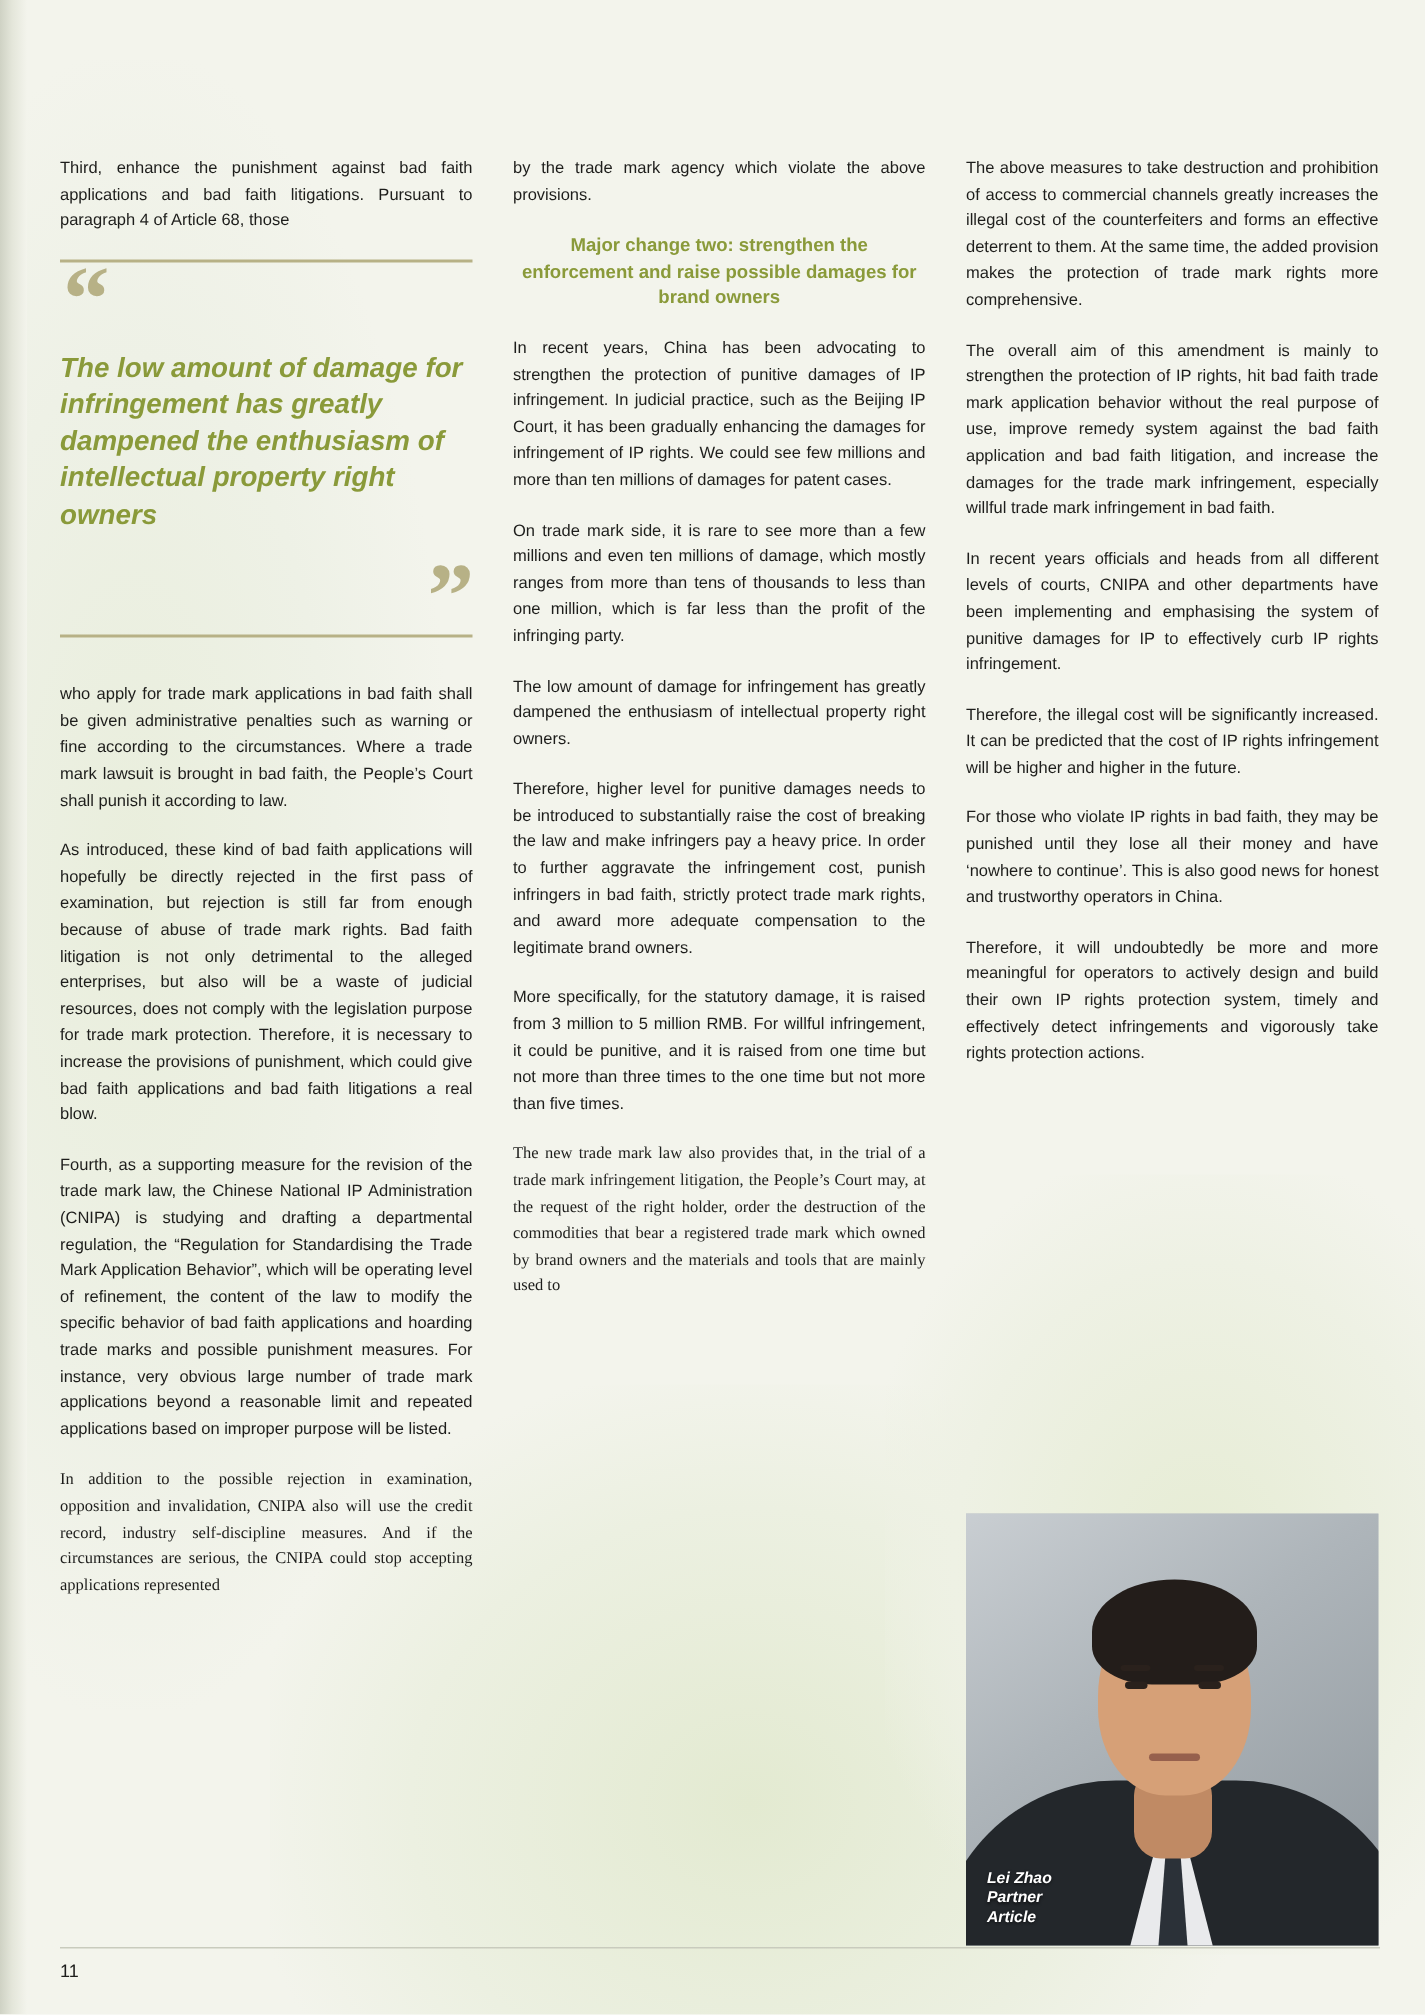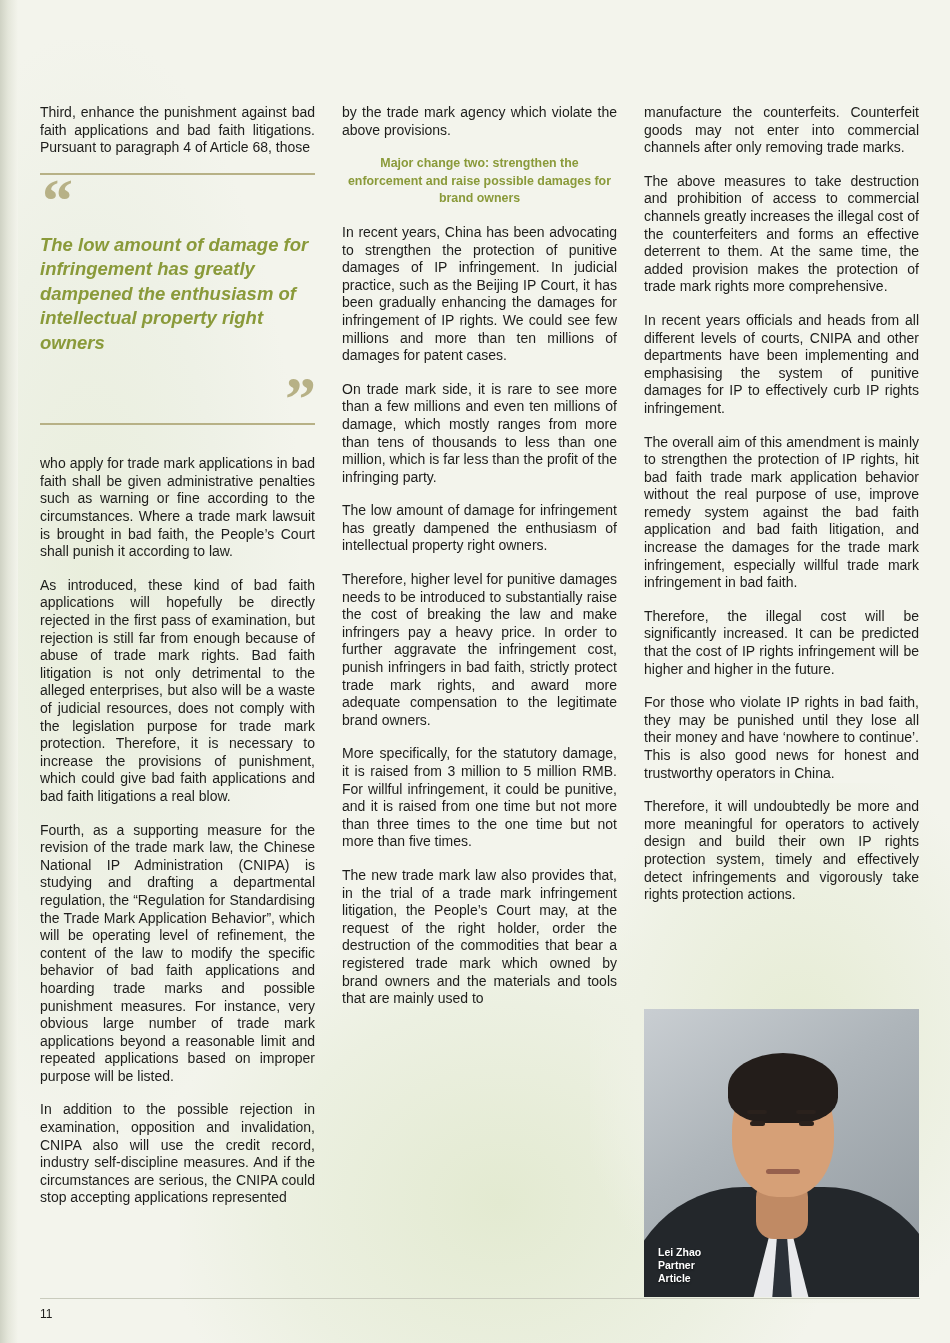--- a/index.html
+++ b/index.html
@@ -59,27 +59,27 @@
     width: 880px;
     display: flex;
     gap: 27px;
   }
   .col {
     width: 275px;
     position: relative;
   }
   p.body {
     margin: 0 0 16px 0;
-    font-size: 14px;
+    font-size: 11px;
     line-height: 17.6px;
     color: #1d1d1b;
     text-align: justify;
     hyphens: auto;
   }
-  p.body:last-child { margin-bottom: 0; }
+  p.body:last-child { margin-bottom: 0; font-family: Liberation Serif, serif; }
 
   .subhead {
     margin: 0 0 16px 0;
     font-size: 12.4px;
     line-height: 17.6px;
     color: #8a9a3a;
     font-weight: bold;
     text-align: center;
   }
 
@@ -204,20 +204,21 @@
     background: #96604d;
     border-radius: 3px;
   }
   .ph-caption {
     position: absolute;
     left: 14px;
     bottom: 12px;
     color: #ffffff;
     font-size: 10.5px;
     line-height: 13px;
+    font-style: italic;
     font-weight: bold;
     text-shadow: 0 1px 2px rgba(0,0,0,.6);
   }
 
   .folio {
     position: absolute;
     left: 40px;
     bottom: 22px;
     font-size: 12px;
     color: #1d1d1b;
@@ -268,24 +269,23 @@
 
       <p class="body">In recent years, China has been advocating to strengthen the protection of punitive damages of IP infringement. In judicial practice, such as the Beijing IP Court, it has been gradually enhancing the damages for infringement of IP rights. We could see few millions and more than ten millions of damages for patent cases.</p>
       <p class="body">On trade mark side, it is rare to see more than a few millions and even ten millions of damage, which mostly ranges from more than tens of thousands to less than one million, which is far less than the profit of the infringing party.</p>
       <p class="body">The low amount of damage for infringement has greatly dampened the enthusiasm of intellectual property right owners.</p>
       <p class="body">Therefore, higher level for punitive damages needs to be introduced to substantially raise the cost of breaking the law and make infringers pay a heavy price. In order to further aggravate the infringement cost, punish infringers in bad faith, strictly protect trade mark rights, and award more adequate compensation to the legitimate brand owners.</p>
       <p class="body">More specifically, for the statutory damage, it is raised from 3 million to 5 million RMB. For willful infringement, it could be punitive, and it is raised from one time but not more than three times to the one time but not more than five times.</p>
       <p class="body">The new trade mark law also provides that, in the trial of a trade mark infringement litigation, the People’s Court may, at the request of the right holder, order the destruction of the commodities that bear a registered trade mark which owned by brand owners and the materials and tools that are mainly used to</p>
     </div>
 
     <div class="col">
-      <p class="body">manufacture the counterfeits. Counterfeit goods may not enter into commercial channels after only removing trade marks.</p>
       <p class="body">The above measures to take destruction and prohibition of access to commercial channels greatly increases the illegal cost of the counterfeiters and forms an effective deterrent to them. At the same time, the added provision makes the protection of trade mark rights more comprehensive.</p>
+      <p class="body">The overall aim of this amendment is mainly to strengthen the protection of IP rights, hit bad faith trade mark application behavior without the real purpose of use, improve remedy system against the bad faith application and bad faith litigation, and increase the damages for the trade mark infringement, especially willful trade mark infringement in bad faith.</p>
       <p class="body">In recent years officials and heads from all different levels of courts, CNIPA and other departments have been implementing and emphasising the system of punitive damages for IP to effectively curb IP rights infringement.</p>
-      <p class="body">The overall aim of this amendment is mainly to strengthen the protection of IP rights, hit bad faith trade mark application behavior without the real purpose of use, improve remedy system against the bad faith application and bad faith litigation, and increase the damages for the trade mark infringement, especially willful trade mark infringement in bad faith.</p>
       <p class="body">Therefore, the illegal cost will be significantly increased. It can be predicted that the cost of IP rights infringement will be higher and higher in the future.</p>
       <p class="body">For those who violate IP rights in bad faith, they may be punished until they lose all their money and have ‘nowhere to continue’. This is also good news for honest and trustworthy operators in China.</p>
       <p class="body">Therefore, it will undoubtedly be more and more meaningful for operators to actively design and build their own IP rights protection system, timely and effectively detect infringements and vigorously take rights protection actions.</p>
 
       <div class="photo-wrap">
         <div class="photo">
           <div class="ph-bg"></div>
           <div class="ph-shoulders"></div>
           <div class="ph-shirt"></div>
           <div class="ph-tie"></div>

